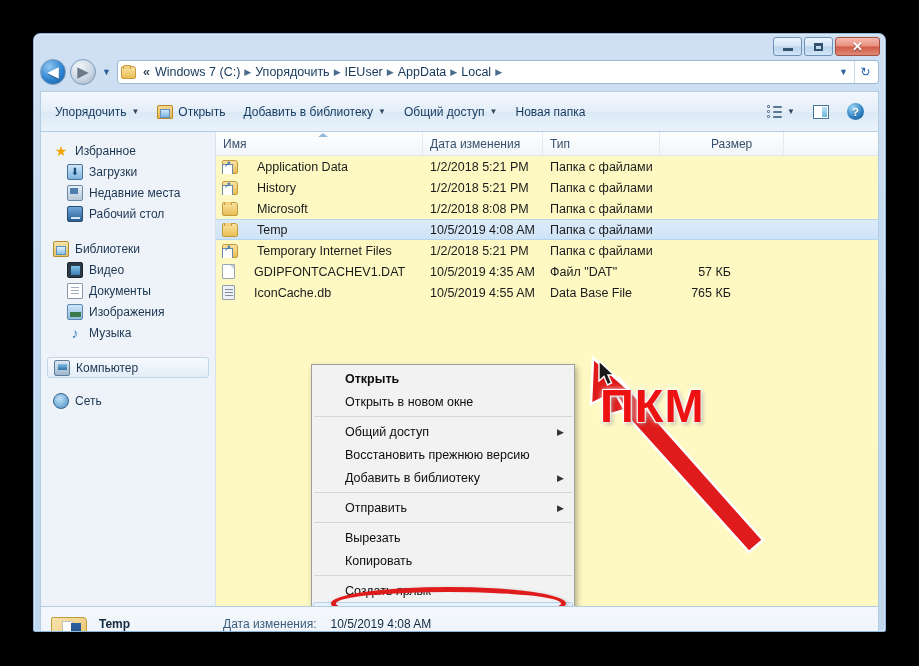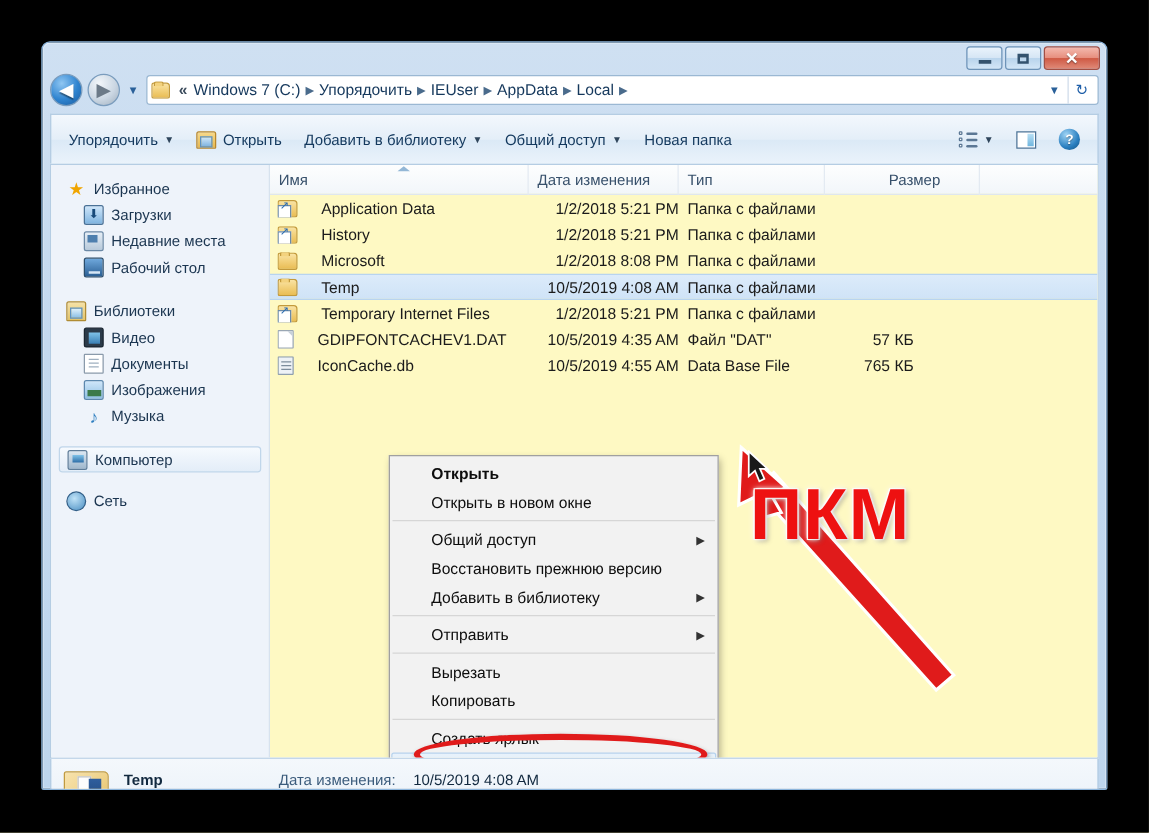--- a/index.html
+++ b/index.html
@@ -230,21 +230,21 @@
     display: flex; align-items: center;
     height: 21px; font-size: 12.5px; color: #1b1b1b;
     padding-left: 6px;
   }
   .row.selected {
     background: linear-gradient(to bottom,#dcebfa,#cfe3f7);
     border-top: 1px solid #b8d4ef; border-bottom: 1px solid #b8d4ef;
     height: 21px;
   }
   .cell-name { width: 201px; display: flex; align-items: center; gap: 19px; overflow: hidden; white-space: nowrap; }
-  .cell-date { width: 120px; padding-left: 7px; white-space: nowrap; text-align: right; }
+  .cell-date { width: 120px; padding-left: 7px; white-space: nowrap; }
   .cell-type { width: 117px; padding-left: 7px; white-space: nowrap; }
   .cell-size { width: 80px; padding-right: 9px; text-align: right; white-space: nowrap; }
 
   .fico { width: 16px; height: 14px; flex: none; position: relative; }
   .fico.folder {
     background: linear-gradient(to bottom,#f9e3a4 0%,#f3d27e 45%,#e9bd55 100%);
     border: 1px solid #c39a3c; border-radius: 2px 3px 2px 2px;
   }
   .fico.folder::before {
     content: ''; position: absolute; left: 1px; top: -2px; width: 6px; height: 3px;
@@ -320,21 +320,21 @@
   .det-line { display: flex; align-items: center; gap: 14px; }
   .det-name { font-weight: bold; color: #12293f; min-width: 110px; }
   .det-sub { color: #2b4660; }
   .det-label { color: #3c5c7c; }
   .det-value { color: #12293f; }
 
   
   #annot-arrow { position: absolute; left: 540px; top: 220px; z-index: 60; pointer-events: none; }
   #annot-pkm {
     position: absolute; left: 600px; top: 378px; z-index: 60;
-    font-size: 58px; font-weight: bold; color: #ee1111;
+    font-size: 47px; font-weight: bold; color: #ee1111;
     font-family: "Liberation Sans", sans-serif;
     letter-spacing: 1px;
     text-shadow: 0 0 3px #fff, 0 0 6px #fff, 2px 2px 4px rgba(0,0,0,0.35),
                  -1px -1px 0 #fff, 1px -1px 0 #fff, -1px 1px 0 #fff, 1px 1px 0 #fff;
   }
   #annot-ellipse {
     position: absolute; left: 290px; top: 455px;
     width: 235px; height: 33px;
     border: 5px solid #e01b1b; border-radius: 50%;
     box-shadow: 1px 2px 4px rgba(0,0,0,0.35);

